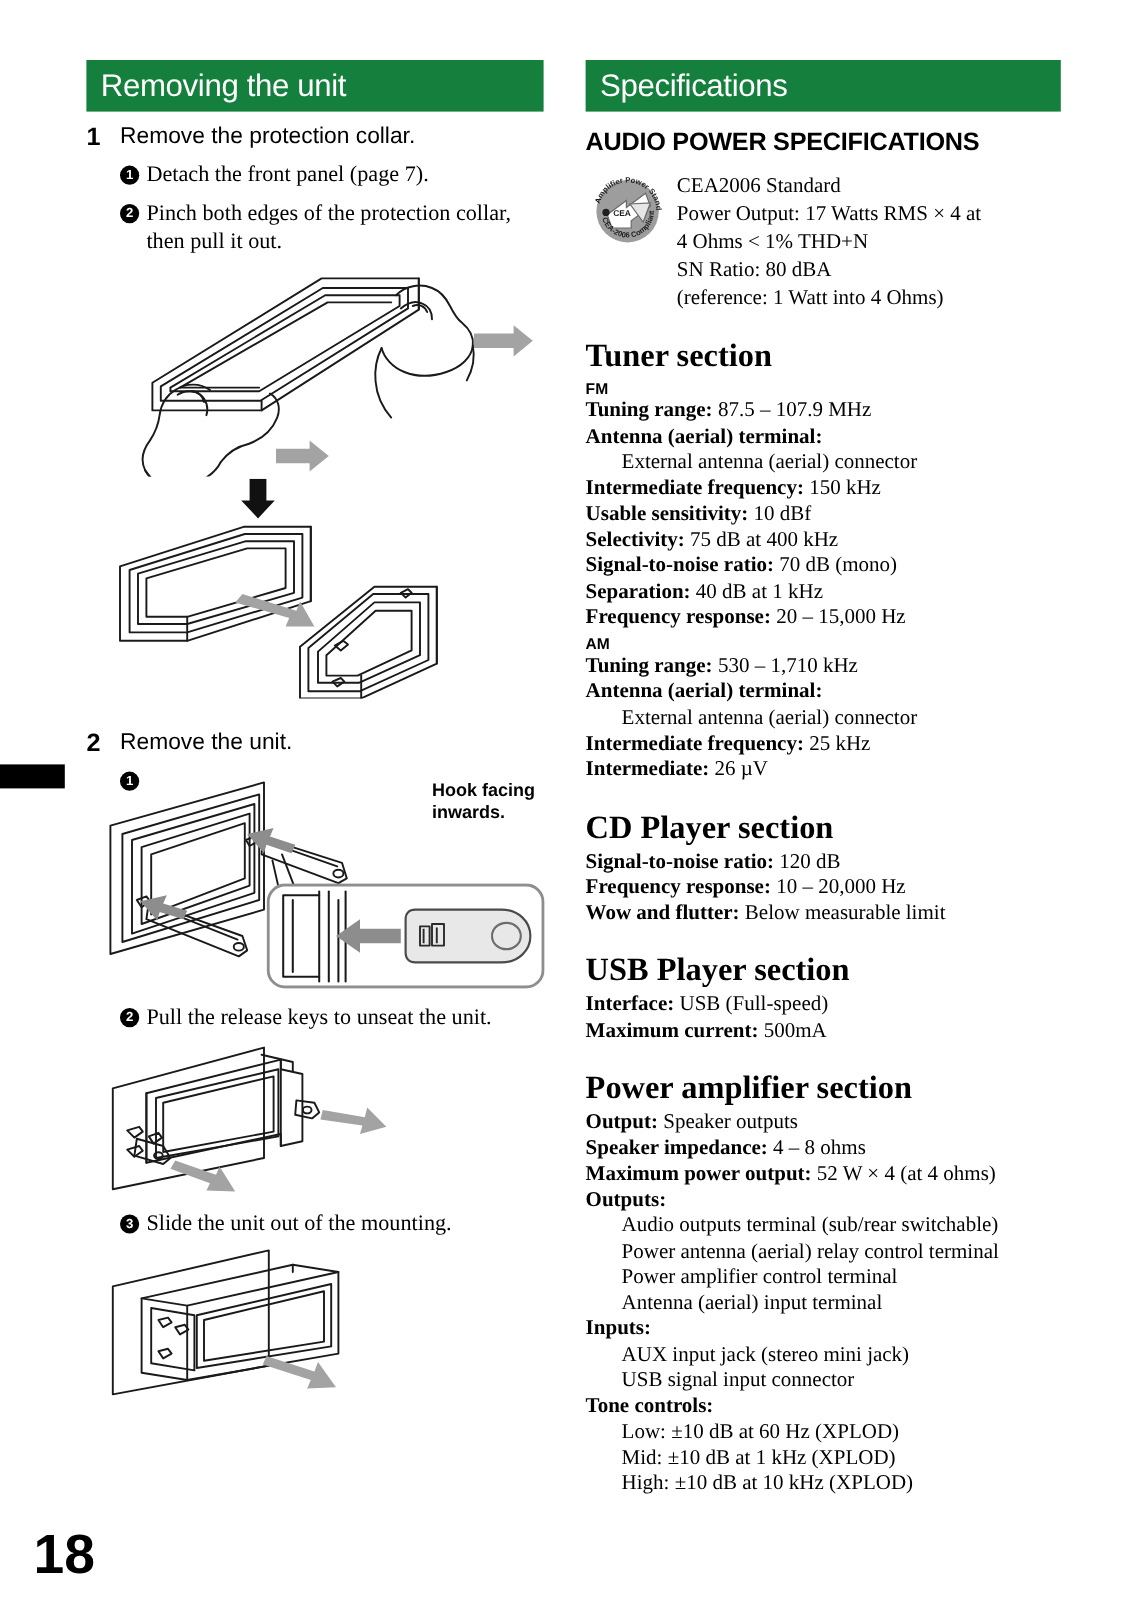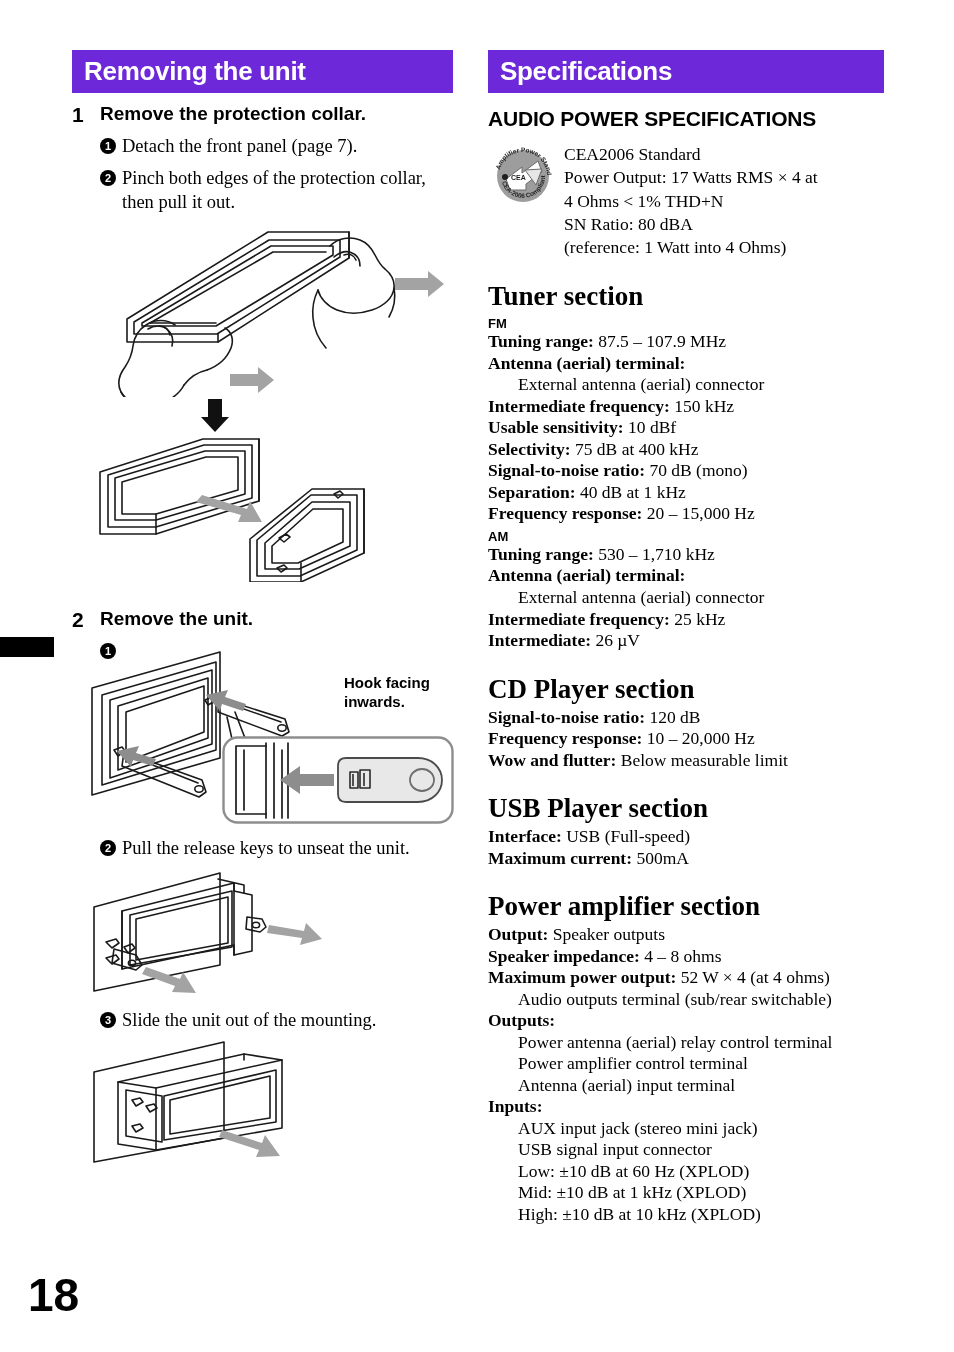--- a/index.html
+++ b/index.html
@@ -29,24 +29,24 @@
   }
   .col-right {
     position: absolute;
     left: 488px;
     top: 50px;
     width: 396px;
   }
 
   
   .bar {
-    background: #6d28d9;
+    background: #15803d;
     color: #ffffff;
     font-family: "Liberation Sans", sans-serif;
-    font-weight: bold;
+    font-weight: normal;
     font-size: 26px;
     letter-spacing: -0.3px;
     padding: 8px 12px 9px 12px;
     line-height: 1.05;
     box-sizing: border-box;
   }
   .bar.left  { width: 381px; height: 43px; }
   .bar.right { width: 396px; height: 43px; }
 
   
@@ -59,21 +59,21 @@
     left: 0;
     top: 0;
     font-family: "Liberation Sans", sans-serif;
     font-weight: bold;
     font-size: 21px;
     line-height: 1.15;
   }
   .step-title {
     margin-left: 28px;
     font-family: "Liberation Sans", sans-serif;
-    font-weight: bold;
+    font-weight: normal;
     font-size: 19px;
     line-height: 1.2;
   }
 
   .sub {
     position: relative;
     margin: 9px 0 0 28px;
     padding-left: 22px;
     font-family: "Liberation Serif", serif;
     font-size: 18.5px;
@@ -318,21 +318,21 @@
         </g>
         <g fill="none" stroke="#2a2a2a" stroke-width="1.6" stroke-linejoin="round">
           <path d="M128 36 L136 36 L136 52 L128 52 Z"></path>
           <path d="M138 34 L148 34 L148 52 L138 52 Z"></path>
           <path d="M131 38 L131 50"></path>
           <path d="M142 37 L142 50"></path>
         </g>
         <ellipse cx="200" cy="44" rx="12" ry="11" fill="none" stroke="#6d6d6d" stroke-width="1.8"></ellipse>
       </svg>
 
-      <div class="label-hook" style="left:272px; top:10px;margin-top:24px;">Hook facing
+      <div class="label-hook" style="left:288px; top:10px;">Hook facing
 inwards.</div>
     </div>
 
     <div class="sub" style="margin-top:12px">
       <span class="circnum">2</span>
       <span>Pull the release keys to unseat the unit.</span>
     </div>
 
     <svg class="fig" width="382" height="130" viewBox="0 0 382 130">
       <g fill="none" stroke="#1a1a1a" stroke-width="1.6" stroke-linejoin="round" stroke-linecap="round">
@@ -444,28 +444,29 @@
         <div class="specline"><b>Signal-to-noise ratio:</b><span> 120 dB</span></div>
         <div class="specline"><b>Frequency response:</b><span> 10 – 20,000 Hz</span></div>
         <div class="specline"><b>Wow and flutter:</b><span> Below measurable limit</span></div>
         <div class="h2">USB Player section</div>
         <div class="specline"><b>Interface:</b><span> USB (Full-speed)</span></div>
         <div class="specline"><b>Maximum current:</b><span> 500mA</span></div>
         <div class="h2">Power amplifier section</div>
         <div class="specline"><b>Output:</b><span> Speaker outputs</span></div>
         <div class="specline"><b>Speaker impedance:</b><span> 4 – 8 ohms</span></div>
         <div class="specline"><b>Maximum power output:</b><span> 52 W × 4 (at 4 ohms)</span></div>
+        <div class="specline"><b>Outputs:</b></div>
         <div class="specline indent"><span>Audio outputs terminal (sub/rear switchable)</span></div>
-        <div class="specline"><b>Outputs:</b></div>
         <div class="specline indent"><span>Power antenna (aerial) relay control terminal</span></div>
         <div class="specline indent"><span>Power amplifier control terminal</span></div>
         <div class="specline indent"><span>Antenna (aerial) input terminal</span></div>
         <div class="specline"><b>Inputs:</b></div>
         <div class="specline indent"><span>AUX input jack (stereo mini jack)</span></div>
         <div class="specline indent"><span>USB signal input connector</span></div>
+        <div class="specline"><b>Tone controls:</b></div>
         <div class="specline indent"><span>Low: ±10 dB at 60 Hz (XPLOD)</span></div>
         <div class="specline indent"><span>Mid: ±10 dB at 1 kHz (XPLOD)</span></div>
         <div class="specline indent"><span>High: ±10 dB at 10 kHz (XPLOD)</span></div>
       </div>
 
   </div>
 
   <div class="edge-tab"></div>
   <div class="folio">18</div>
 

